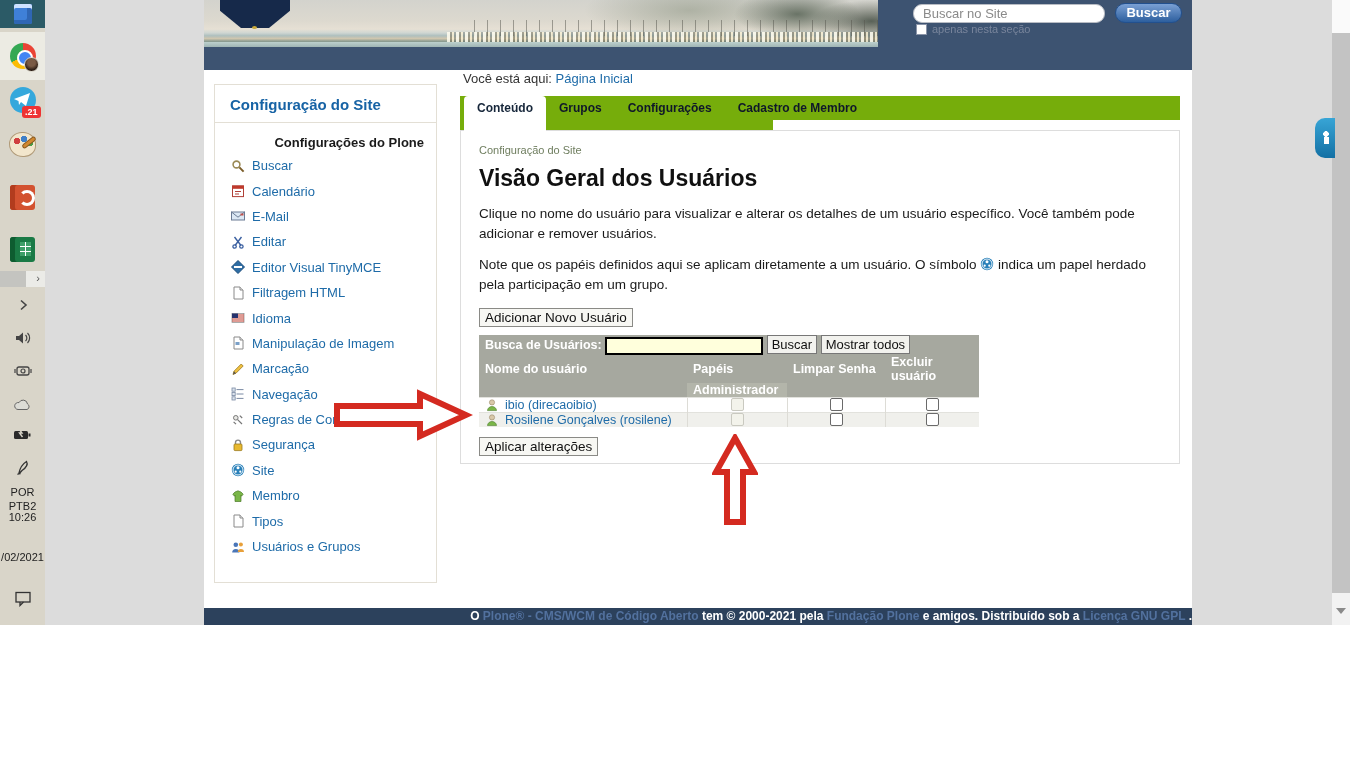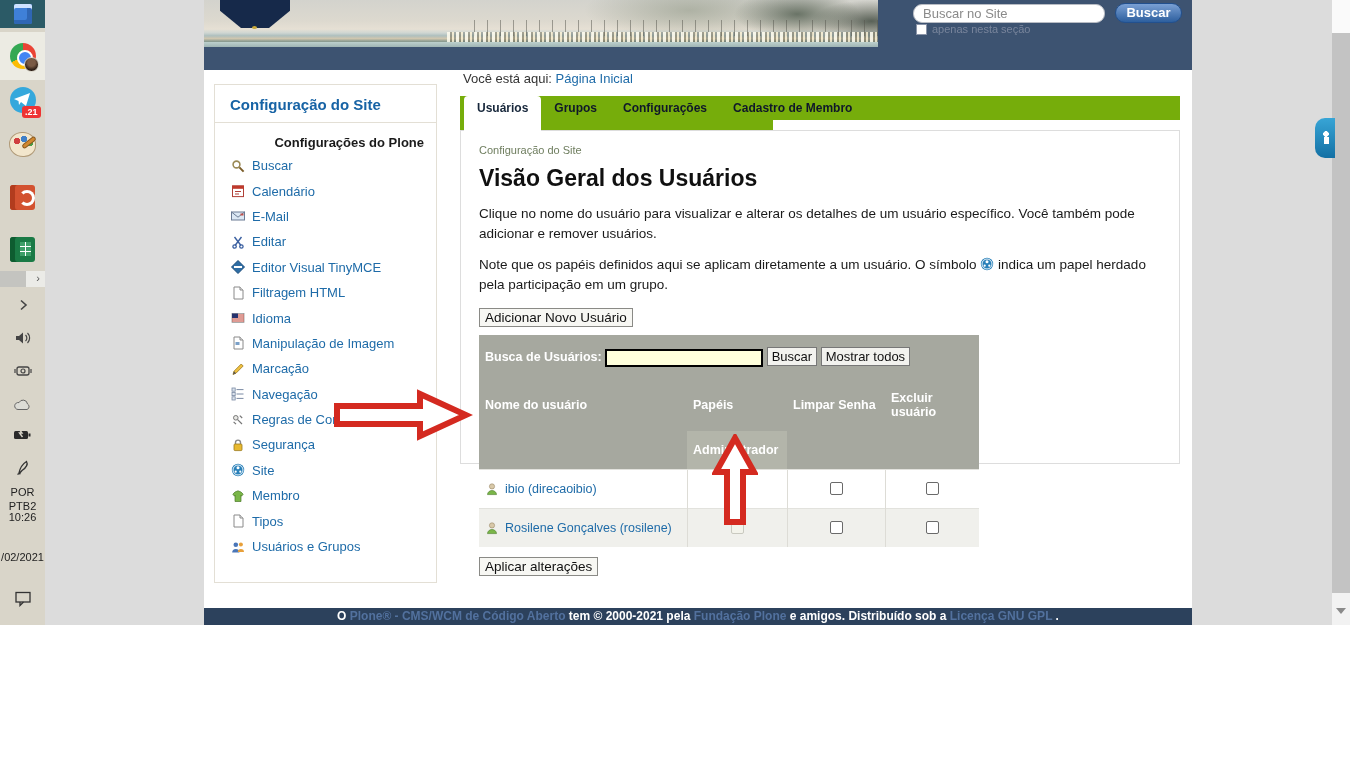--- a/index.html
+++ b/index.html
@@ -115,41 +115,41 @@
   .parent-link { font-size:11px; color:#6e7d5e; text-decoration:none; }
   .page-title { font-size:23px; font-weight:bold; color:#101010; margin:7px 0 12px; }
   .content-box p { font-size:13.5px; color:#1a1a1a; line-height:1.45; margin:8px 0 12px; max-width:690px; }
   .plone-inline { display:inline-block; vertical-align:-2px; }
   .btn { display:inline-block; background:#f7f7f3; border:1px solid #8a8a86; font-size:13.5px;
     color:#111; padding:1px 5px; font-family:"Liberation Sans",sans-serif; }
   .add-btn { margin:2px 0 4px;text-align:center; }
   .apply-btn { margin-top:10px; }
 
   table.users { border-collapse:collapse; margin-top:4px; width:500px; table-layout:fixed; }
-  table.users th, table.users td { font-size:12.5px; padding:12px 6px; text-align:left; }
+  table.users th, table.users td { font-size:12.5px; padding:0 6px; text-align:left; }
   .th-gray { background:#a6a89f; color:#fff; font-weight:bold; }
   .th-sub { background:#b3b5aa; color:#fff; font-weight:bold; }
   .user-search-row td { background:#a6a89f; }
   .user-search-label { color:#fff; font-weight:bold; font-size:12.5px; }
   .user-search-input { background:#ffffdc; border:2px solid #000; width:158px; height:18px; font-size:12px;
     vertical-align:middle; font-family:"Liberation Sans",sans-serif; padding:0 3px; }
   .tbl-btn { background:#f2f2ee; border:1px solid #777; font-size:13px; padding:0 4px; height:19px;
     font-family:"Liberation Sans",sans-serif; color:#111; }
   td.cell { border-top:1px solid #e2e2dd; }
   tr.row-even td { background:#fff; }
   tr.row-odd td { background:#f0f0ec; }
   td.sep { border-left:1px solid #dddcd6; }
   .name-cell { display:flex; align-items:center; gap:6px; }
   .name-cell a { color:#1e6ba8; text-decoration:none; font-size:12.5px; }
   .cb { width:13px; height:13px; border:1px solid #6a6a6a; border-radius:2px; background:#fff; margin:0 auto; }
   .cb.disabled { border-color:#c9c9c0; background:#f3f3eb; }
   .col-name {width:208px;} .col-roles {width:100px;} .col-pass {width:98px;} .col-del {width:94px;}
 
   .footer { position:absolute; left:0; top:608px; width:988px; height:17px; background:#2c415c;
-    color:#fff; font-size:12px; font-weight:bold; text-align:center; line-height:16px; }
+    color:#fff; font-size:12px; font-weight:bold; text-align:right; line-height:16px; }
   .footer .flink { color:#52719e; text-decoration:none; }
 
   .a11y-widget { position:absolute; left:1315px; top:118px; width:20px; height:40px; z-index:5;
     border-radius:10px 0 0 10px; background:linear-gradient(#38a5d6,#1370a4); }
   .a11y-widget::after { content:""; position:absolute; left:7px; top:12px; width:9px; height:14px;
     background:radial-gradient(circle 3px at 4px 4px, #fff 90%, transparent),
                linear-gradient(#fff,#fff) 2px 7px/5px 7px no-repeat; }
 
   .arrow-svg { position:absolute; z-index:10; }
 </style>
@@ -258,21 +258,21 @@
       <div class="site-search-cb"></div>
       <div class="site-search-cb-label">apenas nesta seção</div>
     </div>
 
     <div class="breadcrumb">
       <span>Você está aqui:</span>
       <a href="#">Página Inicial</a>
     </div>
 
     <div class="tabbar">
-      <div class="tab active">Usuários</div>
+      <div class="tab active">Conteúdo</div>
       <div class="tab">Grupos</div>
       <div class="tab">Configurações</div>
       <div class="tab">Cadastro de Membro</div>
     </div>
     <div class="tabbar-sub"></div>
 
     <div class="portlet">
       <div class="portlet-header">Configuração do Site</div>
       <div class="portlet-body">
         <div class="portlet-section">Configurações do Plone</div>

